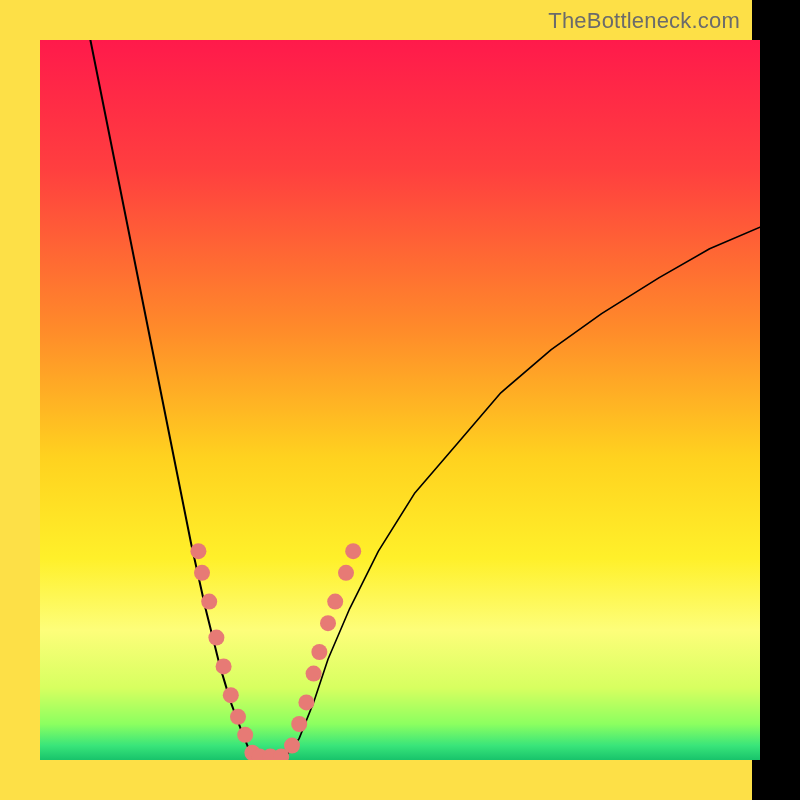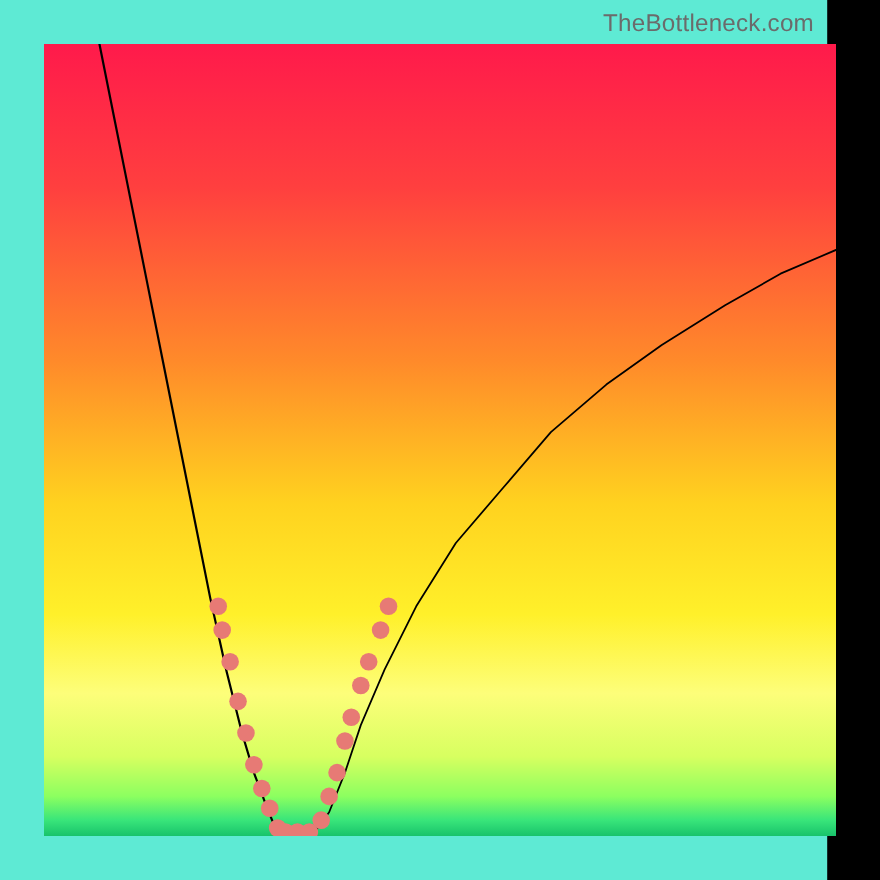--- a/index.html
+++ b/index.html
@@ -10,21 +10,21 @@
     background: #000;
     font-family: Arial, Helvetica, sans-serif;
     overflow: hidden;
   }
   .frame {
     position: absolute;
     left: 0;
     top: 0;
     width: 752px;
     height: 800px;
-    background: #5eead4;
+    background: #fde047;
   }
   .plot-area {
     position: absolute;
     left: 40px;
     top: 40px;
     width: 720px;
     height: 720px;
     overflow: hidden;
   }
   .gradient {

